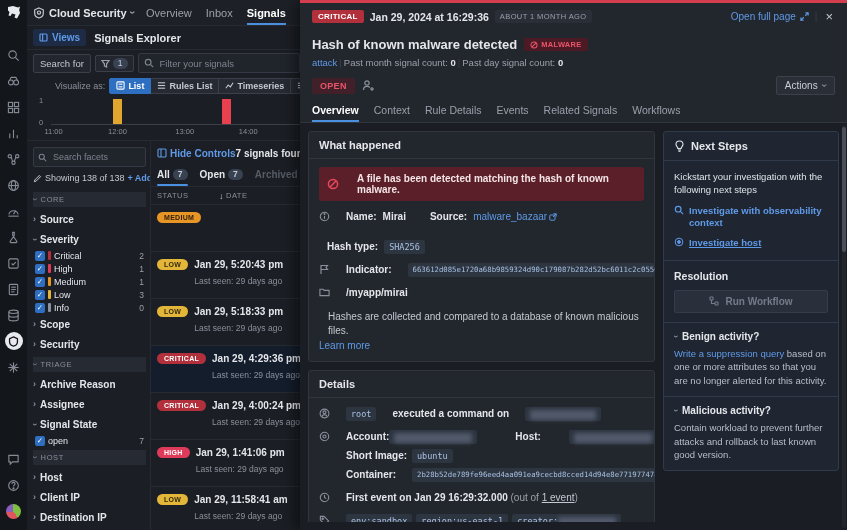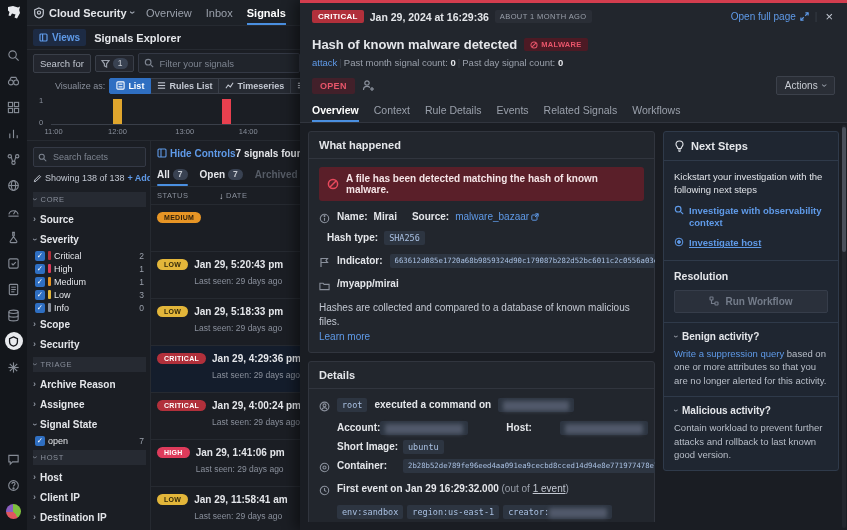--- a/index.html
+++ b/index.html
@@ -114,29 +114,29 @@
   .actions-btn{margin-left:auto;background:#2a2e36;border:1px solid #3c414b;color:#c9cdd4;font-size:10px;padding:3px 8px;border-radius:2px;display:flex;align-items:center;gap:5px;cursor:pointer;font-family:inherit;}
   .dtabs{margin:9px -12px 0 -12px;padding:0 12px;display:flex;gap:15px;font-size:10.5px;color:#9aa0ab;border-bottom:1px solid #31353e;}
   .dtab{padding-bottom:6px;cursor:pointer;white-space:nowrap;}
   .dtab.active{color:#fff;font-weight:bold;box-shadow:inset 0 -2px 0 #4a8fe0;}
 
   .dbody{flex:1;display:flex;gap:8px;padding:8px;background:#1a1d23;overflow:hidden;position:relative;min-height:0;}
   .dmain{width:347px;flex:none;display:flex;flex-direction:column;gap:8px;overflow:hidden;}
   .card{background:#22262d;border:1px solid #31353e;border-radius:3px;flex:none;}
   .card-h{padding:7px 10px;font-size:11px;font-weight:bold;border-bottom:1px solid #31353e;}
   .card-b{padding:8px 10px 10px 10px;}
-  .banner{background:#5a1f29;border-radius:3px;padding:6px 8px;display:flex;align-items:center;gap:7px;font-size:10px;font-weight:bold;color:#f4e4e6;}
-  .inforow{display:flex;align-items:flex-end;gap:7px;margin-top:9px;font-size:10px;line-height:14px;flex-wrap:wrap;}
+  .banner{background:#5a1f29;border-radius:3px;padding:6px 8px;display:flex;align-items:center;gap:18px;font-size:10px;font-weight:bold;color:#f4e4e6;}
+  .inforow{display:flex;align-items:flex-start;gap:16px;margin-top:9px;font-size:10px;line-height:14px;flex-wrap:wrap;}
   .inforow .ic{flex:none;width:11px;color:#8a909c;margin-top:1px;}
   .lbl{font-weight:bold;white-space:nowrap;}
   .tag{background:#2d3541;color:#a9c0e2;padding:1px 5px;border-radius:2px;font-family:"DejaVu Sans Mono",monospace;font-size:8.5px;line-height:12px;display:inline-block;}
   .tag.small-hash{font-size:7.3px;}
   .blue-link{color:#5f9ae8;cursor:pointer;}
   .ext-ic{display:inline-block;vertical-align:-1px;margin-left:2px;}
-  .desc{margin-top:10px;font-size:10px;color:#c3c8d2;line-height:1.4;}
+  .desc{margin-top:10px;font-size:10px;color:#c3c8d2;line-height:1.4;margin-left:9px;}
   .learn{color:#5f9ae8;cursor:pointer;display:inline-block;margin-top:2px;font-size:10px;}
   .redacted{display:inline-block;height:10px;border-radius:2px;background:#51596a;filter:blur(2px);vertical-align:middle;}
   .kv-pair{display:flex;align-items:center;gap:6px;}
   .underlink{color:#c3c8d2;text-decoration:underline;cursor:pointer;}
   .dim{color:#9aa0ab;}
   .tagwrap{display:flex;flex-wrap:wrap;gap:4px;align-items:center;flex:1;min-width:0;}
   .more-pill{background:#2a2e36;border:1px solid #3c414b;color:#c9cdd4;font-size:8.5px;padding:1px 5px;border-radius:2px;font-weight:bold;}
 
   
   .dside{flex:1;min-width:0;}

